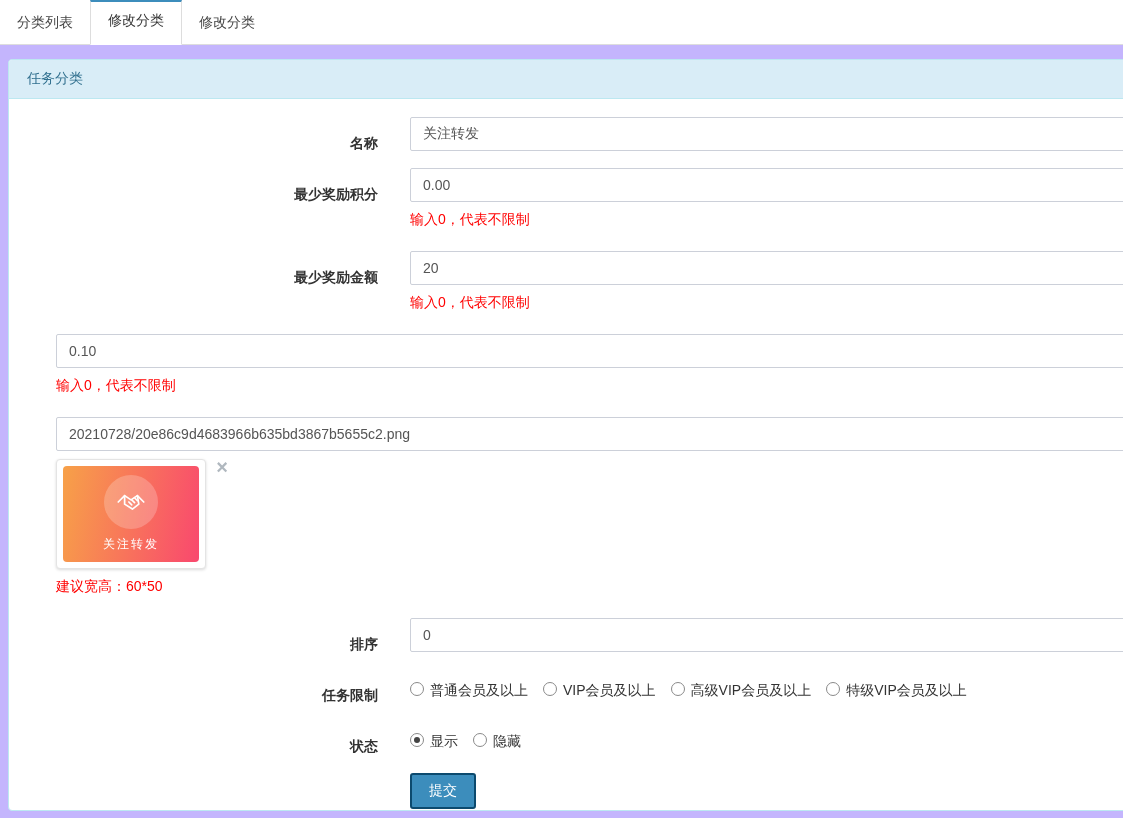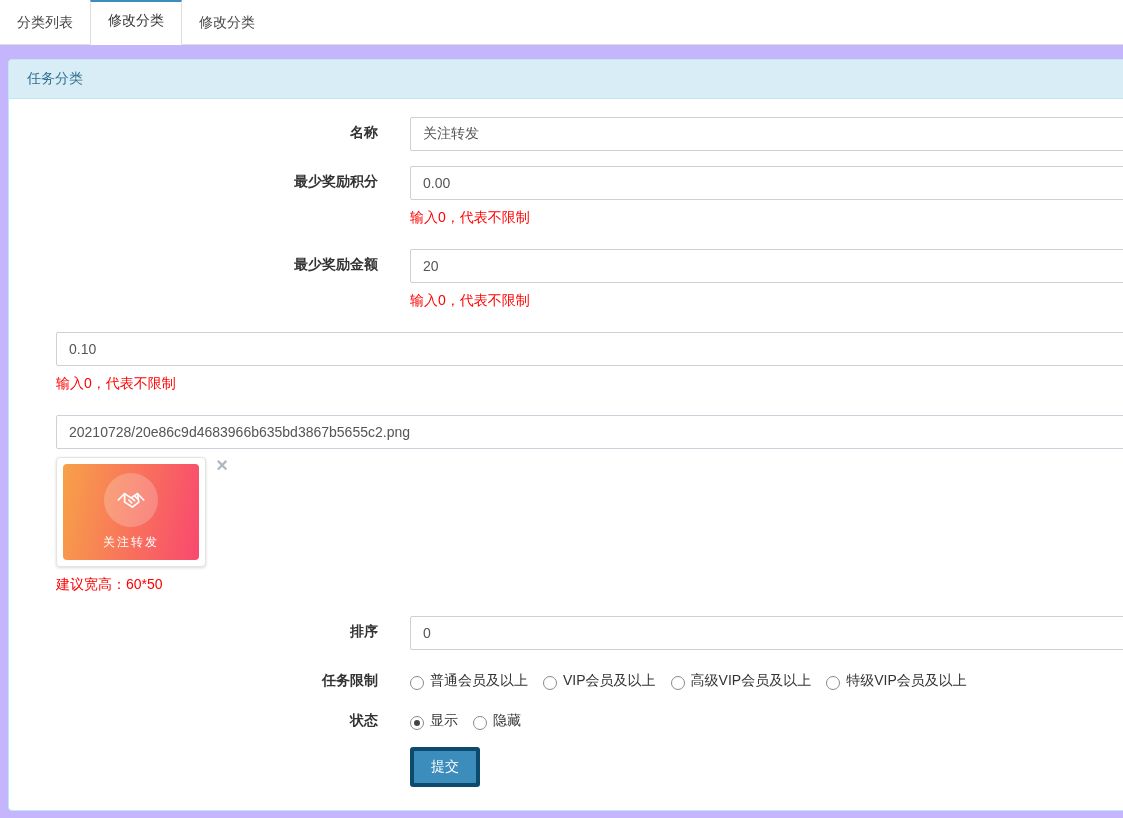--- a/index.html
+++ b/index.html
@@ -29,21 +29,21 @@
   .panel-header {
     background:#d9edf7; color:#31708f; border-bottom:1px solid #bce8f1;
     border-radius:3px 3px 0 0; padding:10px 18px; font-size:14px;
   }
   .panel-body { padding:18px 15px; }
 
   
   .form-group { display:flex; margin-bottom:15px; }
   .control-label {
     width:354px; min-width:354px; text-align:right; font-weight:bold;
-    padding-top:7px; color:#333; font-size:14px;
+    padding-top:7px; color:#333; font-size:14px;margin-top:11px;
   }
   .field-col { flex:1; margin-left:32px; min-width:0; }
   .form-control {
     display:block; width:100%; height:34px; padding:6px 12px;
     border:1px solid #ccd0d9; border-radius:2px; color:#555; font-size:14px;
     background:#fff; outline:none; font-family:inherit;
   }
   .hint { color:#ff0000; font-size:14px; margin:9px 0 7px; }
 
   
@@ -64,34 +64,34 @@
     display:flex; align-items:center; justify-content:center;
   }
   .thumb-label { color:#fff; font-size:12px; margin-top:7px; letter-spacing:2px; }
   .remove-x {
     position:absolute; right:-22px; top:0; color:#b0b8bf; font-size:20px;
     font-weight:bold; line-height:16px; cursor:pointer;
   }
 
   
   .radio-row { padding-top:7px; display:flex; align-items:center; flex-wrap:wrap; }
-  .radio-opt { display:inline-flex; align-items:flex-end; margin-right:15px; cursor:pointer; color:#333; }
+  .radio-opt { display:inline-flex; align-items:flex-start; margin-right:15px; cursor:pointer; color:#333; }
   input[type=radio] {
     -webkit-appearance:none; appearance:none; width:14px; height:14px; margin:0 6px 0 0;
     border:1px solid #8a8a8a; border-radius:50%; background:#fff; position:relative; cursor:pointer;
   }
   input[type=radio]:checked::after {
     content:""; position:absolute; left:3px; top:3px; right:3px; bottom:3px;
     background:#444; border-radius:50%;
   }
 
   
   .submit-row { padding-left:386px; margin-top:17px; }
   .btn-submit {
-    background:#3c8dbc; border:4px solid #0c4a6e; color:#fff; font-size:14px;
+    background:#3c8dbc; border:2px solid #0c4a6e; color:#fff; font-size:14px;
     padding:7px 17px; border-radius:3px; cursor:pointer; font-family:inherit;
   }
 </style>
 </head>
 <body>
 
 <div class="viewport">
 
   <div class="tabbar">
     <div class="tab">分类列表</div>

